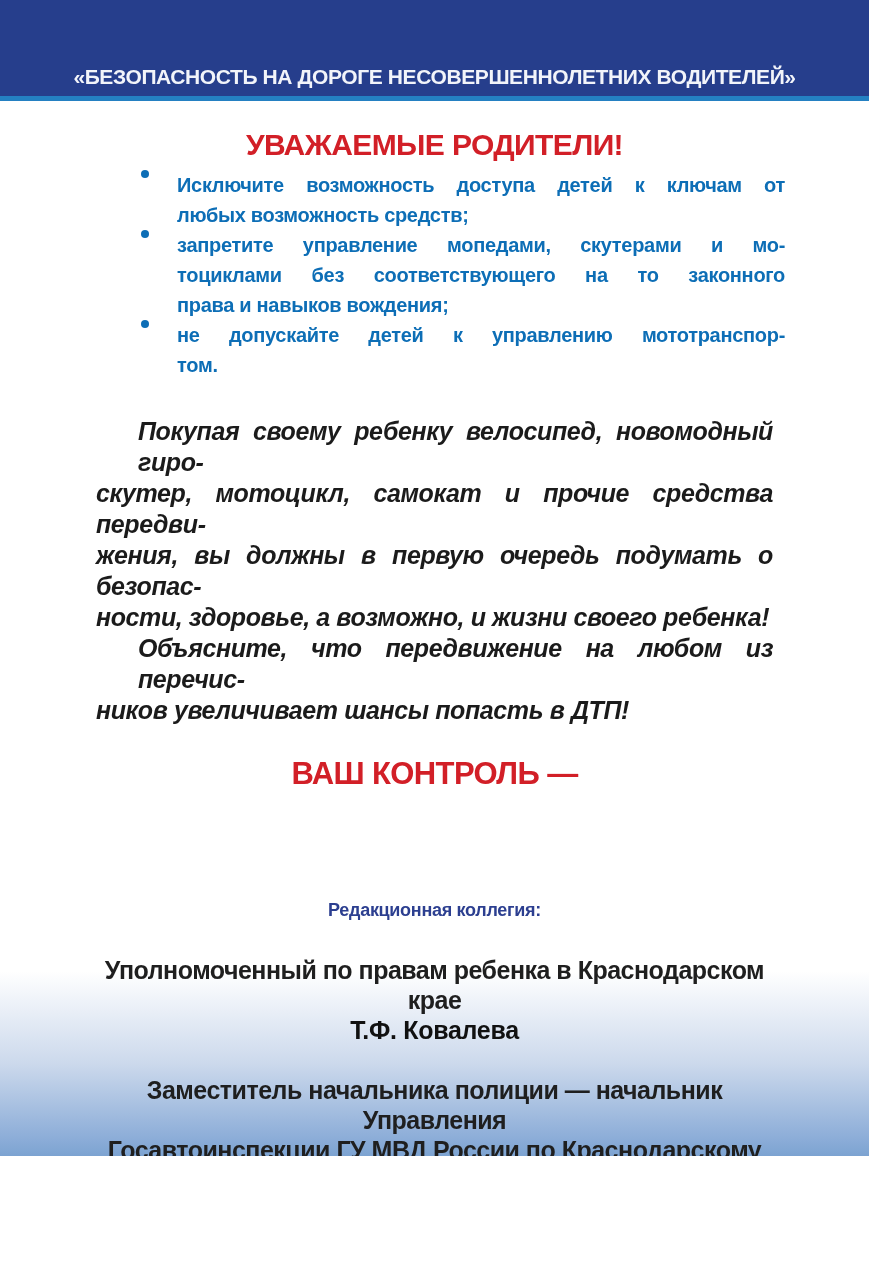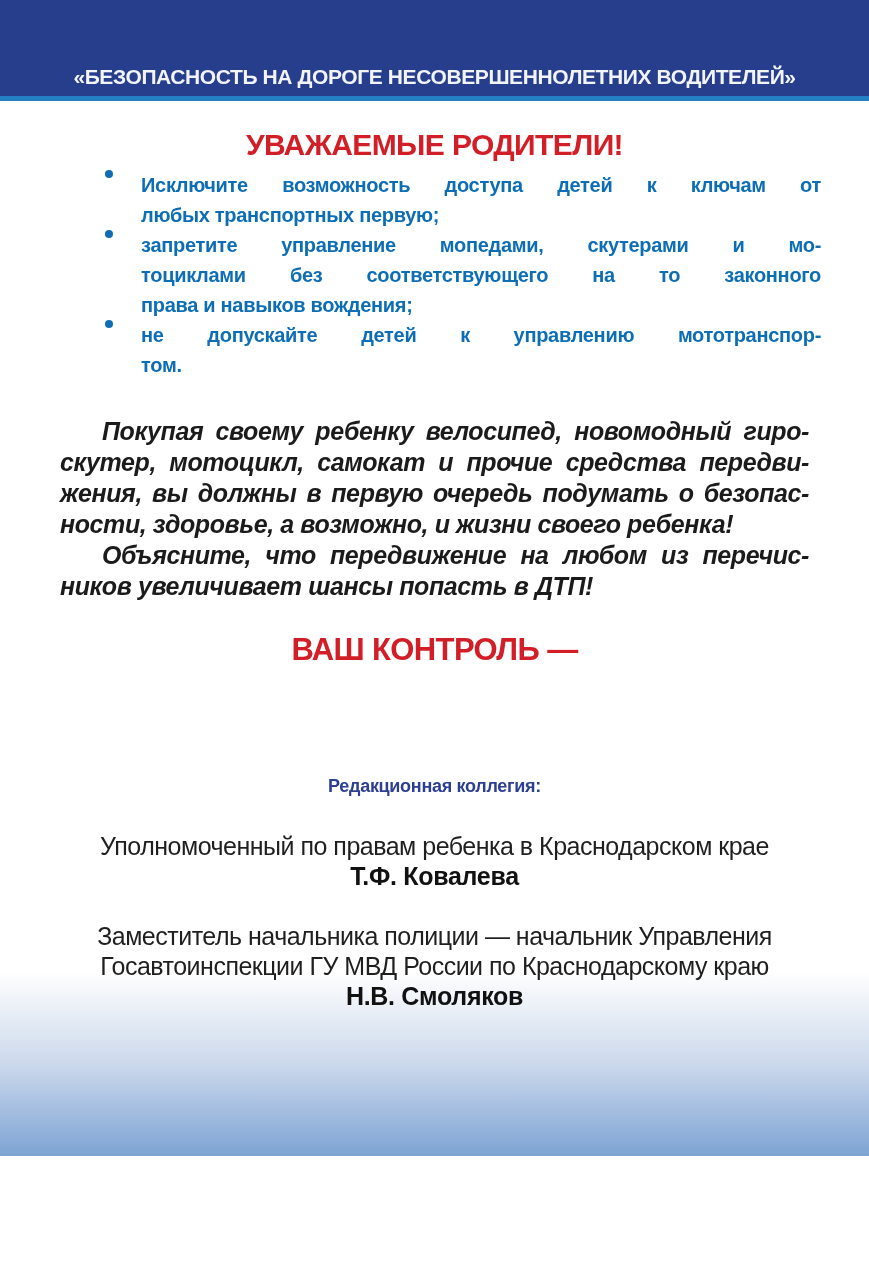--- a/index.html
+++ b/index.html
@@ -41,21 +41,21 @@
     position: absolute;
     top: 96px; left: 0; right: 0;
     height: 5px;
     background: #2480c2;
   }
 
   
   .content {
     position: absolute;
     top: 101px; left: 0; right: 0; bottom: 0;
-    padding: 0 48px;
+    padding: 0 84px;
   }
 
   .appeal-title {
     margin-top: 26px;
     text-align: center;
     color: #d21f27;
     font-size: 30px;
     font-weight: bold;
     letter-spacing: -0.6px;
     line-height: 36px;
@@ -121,21 +121,21 @@
     font-size: 18px;
     font-weight: bold;
     letter-spacing: -0.3px;
     line-height: 30px;
   }
   .editorial-entry { margin-top: 30px; }
   .role-line {
     text-align: center;
     color: #1f1f1f;
     font-size: 25px;
-    font-weight: normal;
+    font-weight: bold;
     letter-spacing: -0.5px;
     line-height: 30px;
   }
   .person-name {
     text-align: center;
     color: #111111;
     font-size: 25px;
     font-weight: bold;
     letter-spacing: -0.3px;
     line-height: 30px;
@@ -154,21 +154,21 @@
   <div class="content">
 
     <div class="appeal-title">УВАЖАЕМЫЕ РОДИТЕЛИ!</div>
 
     <div class="bullet-list">
 
       <div class="bullet-item">
         <div class="bullet-dot"></div>
         <div class="bullet-lines">
           <div class="line j">Исключите возможность доступа детей к ключам от</div>
-          <div class="line last">любых транспортных первую;</div>
+          <div class="line last">любых возможность средств;</div>
         </div>
       </div>
 
       <div class="bullet-item">
         <div class="bullet-dot"></div>
         <div class="bullet-lines">
           <div class="line j">запретите управление мопедами, скутерами и мо-</div>
           <div class="line j">тоциклами без соответствующего на то законного</div>
           <div class="line last">права и навыков вождения;</div>
         </div>

